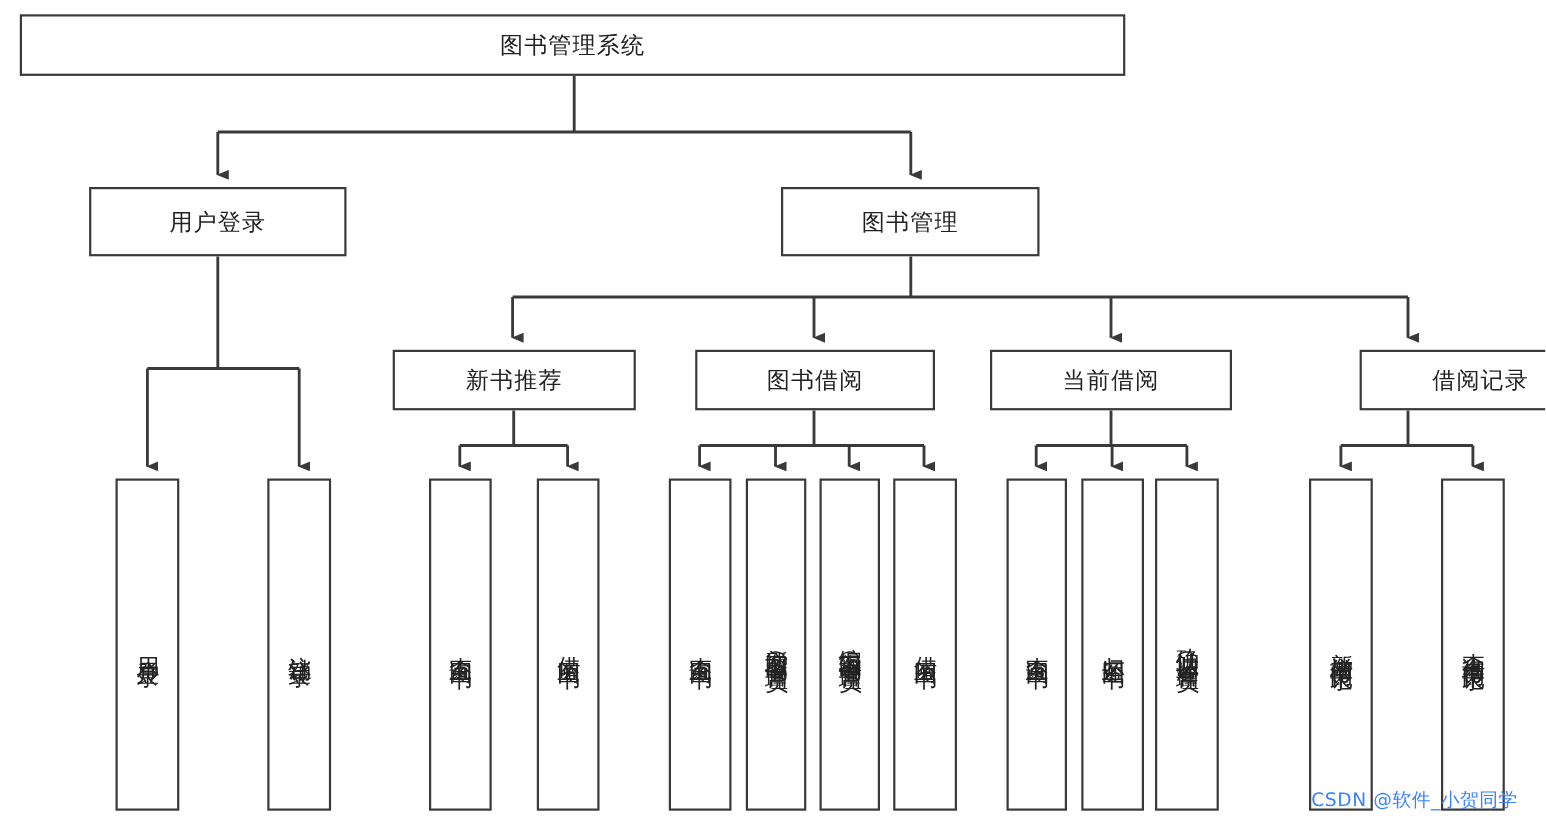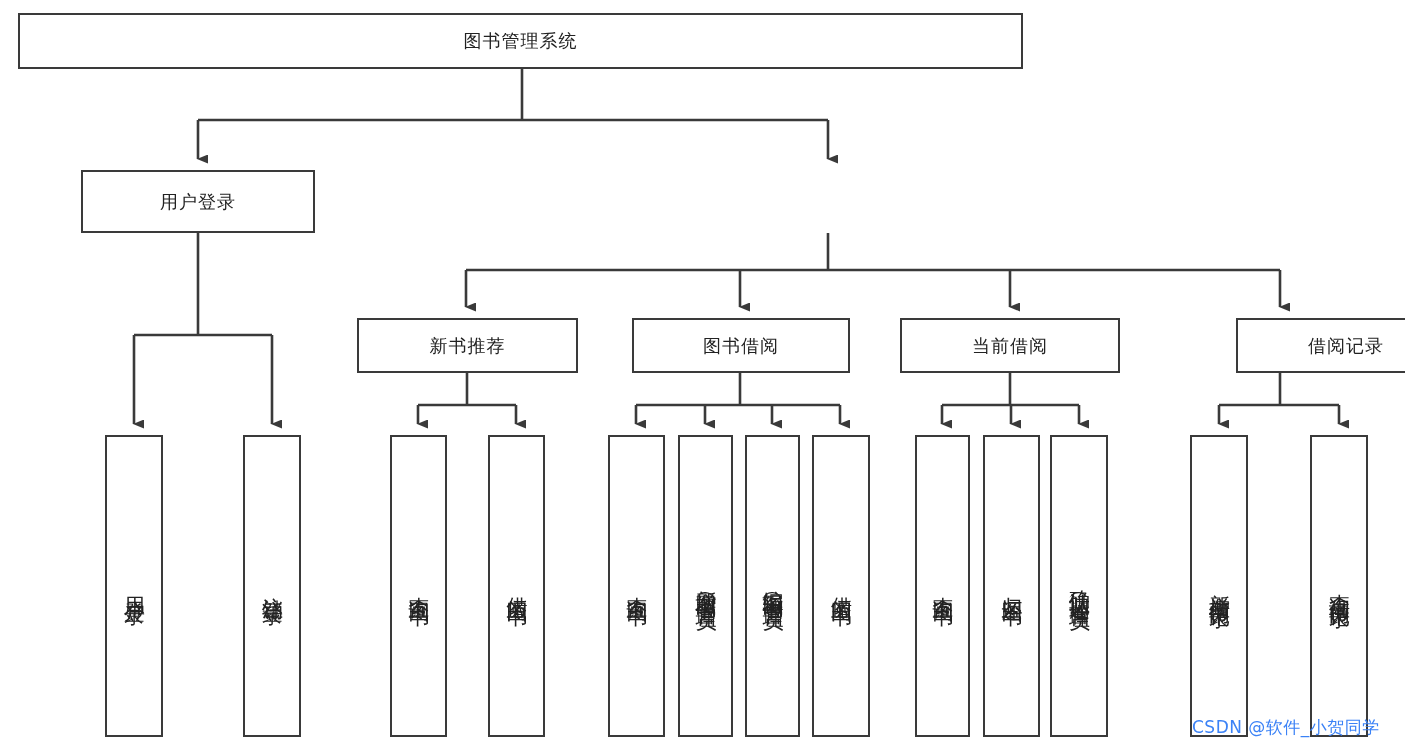--- a/index.html
+++ b/index.html
@@ -29,21 +29,21 @@
     position: absolute;
     box-sizing: border-box;
     border: 2px solid #3a3a3a;
     background: #ffffff;
     display: flex;
     align-items: center;
     justify-content: center;
     color: #222222;
   }
   .node.horizontal {
-    font-size: 18px;
+    font-size: 21px;
     letter-spacing: 1px;
   }
   .node.vertical {
     writing-mode: vertical-rl;
     text-orientation: upright;
     font-size: 21px;
     line-height: 1.0;
     letter-spacing: 3px;
     padding: 4px 0;
   }
@@ -106,20 +106,23 @@
       </g>
   </svg>
 
   <div class="node horizontal" id="node-root" style="left: 18px; top: 13px; width: 1005px; height: 56px;">
     <span class="label">图书管理系统</span>
   </div>
 
   <div class="node horizontal" id="node-l2-0" style="left: 81px; top: 170px; width: 234px; height: 63px;">
     <span class="label">用户登录</span>
   </div>
+  <div class="node horizontal" id="node-l2-1" style="left: 710px; top: 170px; width: 235px; height: 63px;">
+    <span class="label">图书管理</span>
+  </div>
 
   <div class="node horizontal" id="node-l3-0" style="left: 357px; top: 318px; width: 221px; height: 55px;">
     <span class="label">新书推荐</span>
   </div>
   <div class="node horizontal" id="node-l3-1" style="left: 632px; top: 318px; width: 218px; height: 55px;">
     <span class="label">图书借阅</span>
   </div>
   <div class="node horizontal" id="node-l3-2" style="left: 900px; top: 318px; width: 220px; height: 55px;">
     <span class="label">当前借阅</span>
   </div>

